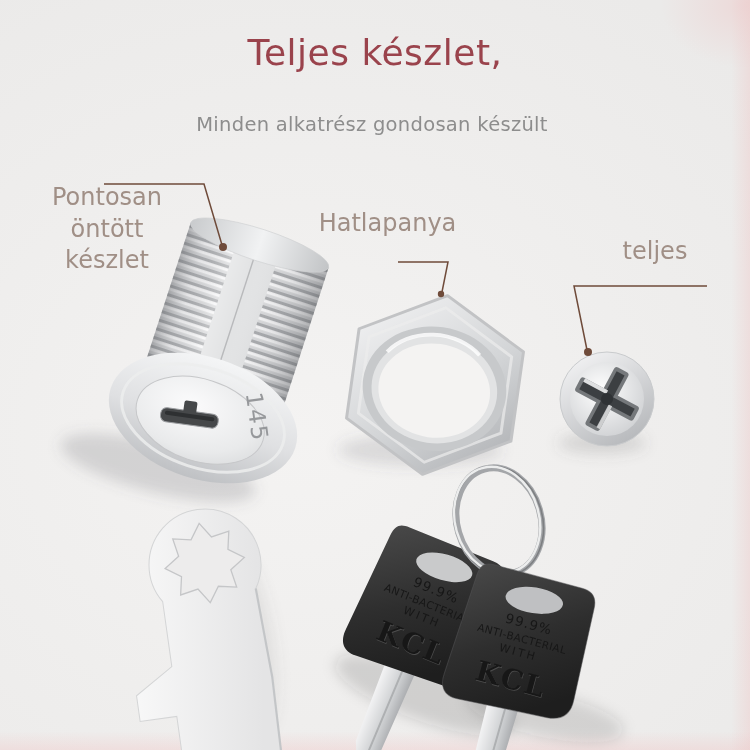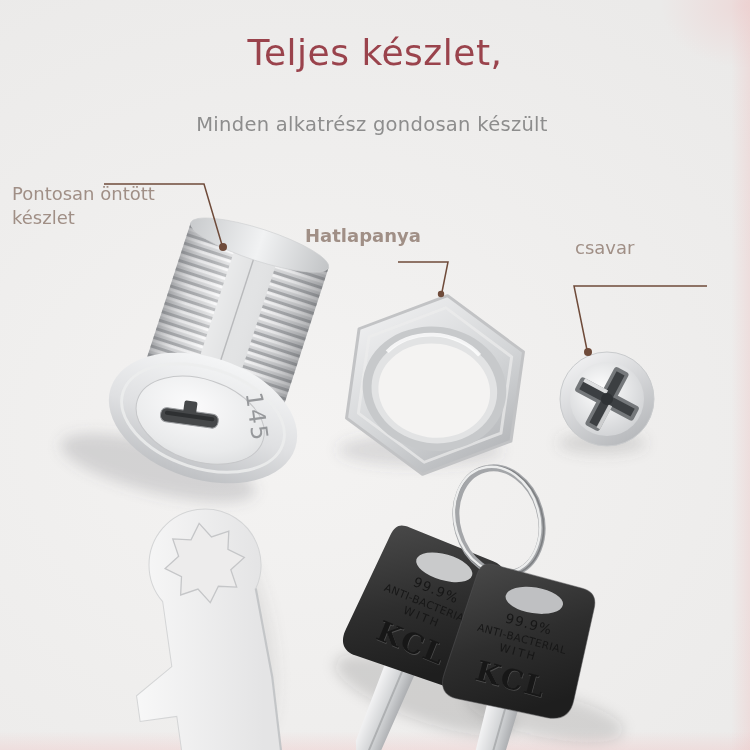--- a/index.html
+++ b/index.html
@@ -14,24 +14,24 @@
   }
   .title{
     position:absolute;top:32px;left:0;width:750px;text-align:center;
     font-size:36px;line-height:1.16;color:#9a434c;letter-spacing:.5px;font-weight:normal;
   }
   .subtitle{
     position:absolute;top:113px;left:0;width:696px;text-align:center;
     font-size:19.5px;color:#8d8d8d;letter-spacing:.3px;margin-left:24px;
   }
   .callout{
-    position:absolute;color:#a08f86;font-size:18px;line-height:1.32;text-align:left;
+    position:absolute;color:#a08f86;font-size:24px;line-height:1.32;text-align:center;
   }
   #callout-lock{left:12px;top:182px;width:190px;}
-  #callout-nut{left:305px;top:224px;width:165px;font-weight:bold;}
+  #callout-nut{left:305px;top:208px;width:165px;}
   #callout-screw{left:575px;top:236px;width:160px;}
   svg.scene{position:absolute;left:0;top:0;}
   .svg-label{font-family:"DejaVu Sans","Liberation Sans",sans-serif;}
   .kcl{font-family:"DejaVu Serif","Liberation Serif",serif;font-weight:bold;}
 </style>
 </head>
 <body>
 
 <div class="stage">
 
@@ -206,16 +206,16 @@
   <div class="subtitle">Minden alkatrész gondosan készült</div>
 
   <div class="callout" id="callout-lock">
     <div>Pontosan öntött</div>
     <div>készlet</div>
   </div>
   <div class="callout" id="callout-nut">
     <div>Hatlapanya</div>
   </div>
   <div class="callout" id="callout-screw">
-    <div>csavar</div>
+    <div>teljes</div>
   </div>
 
 </div>
 
 </body></html>

